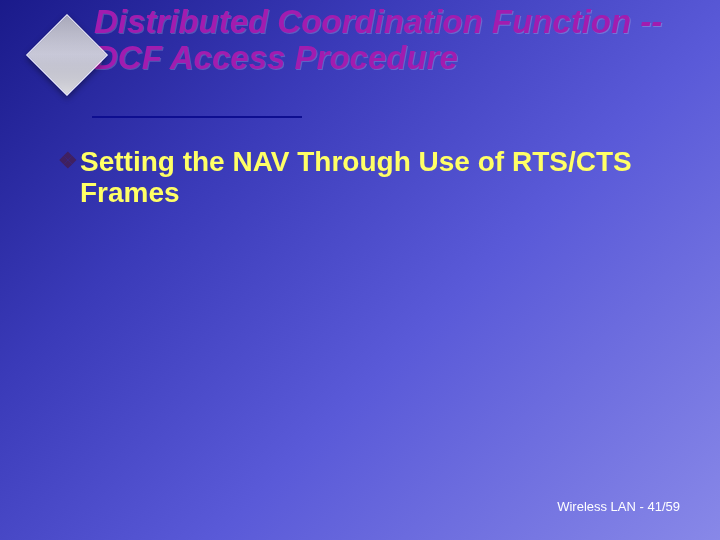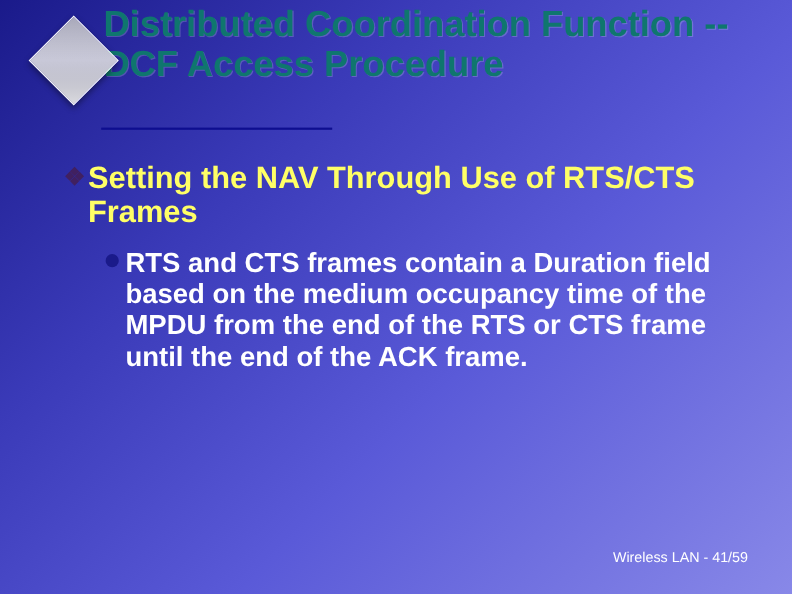--- a/index.html
+++ b/index.html
@@ -35,26 +35,27 @@
     position: relative;
     border: 1px solid #fff;
   }
   .diamond::after {
     content: "";
     position: absolute;
     inset: 0;
     background: linear-gradient(-45deg, rgba(255,255,255,0.7) 0%, rgba(255,255,255,0) 50%, rgba(0,0,60,0.3) 100%);
   }
   .title {
-    color: #0f766e;
+    color: #a21caf;
     font-size: 33px;
     font-weight: bold;
     line-height: 1.08;
     text-shadow: 1px 1px 0 rgba(255,255,255,0.2);
     margin-left: -6px;
+    font-style: italic;
   }
   .title-underline {
     position: absolute;
     left: 92px;
     top: 116px;
     width: 210px;
     height: 2px;
     background: #0e0e90;
   }
   .content {
@@ -116,21 +117,17 @@
     <div class="diamond"></div>
     <div class="title">Distributed Coordination Function -- DCF Access Procedure</div>
   </div>
   <div class="title-underline"></div>
 
   <div class="content">
     <div class="lvl1">
       <span class="bullet">❖</span>
       <span>Setting the NAV Through Use of RTS/CTS Frames</span>
     </div>
-    <div class="lvl2">
-      <span class="bullet"></span>
-      <span>RTS and CTS frames contain a Duration field based on the medium occupancy time of the MPDU from the end of the RTS or CTS frame until the end of the ACK frame.</span>
-    </div>
   </div>
 
   <div class="footer">Wireless LAN - 41/59</div>
 
 </div>
 
 </body></html>

